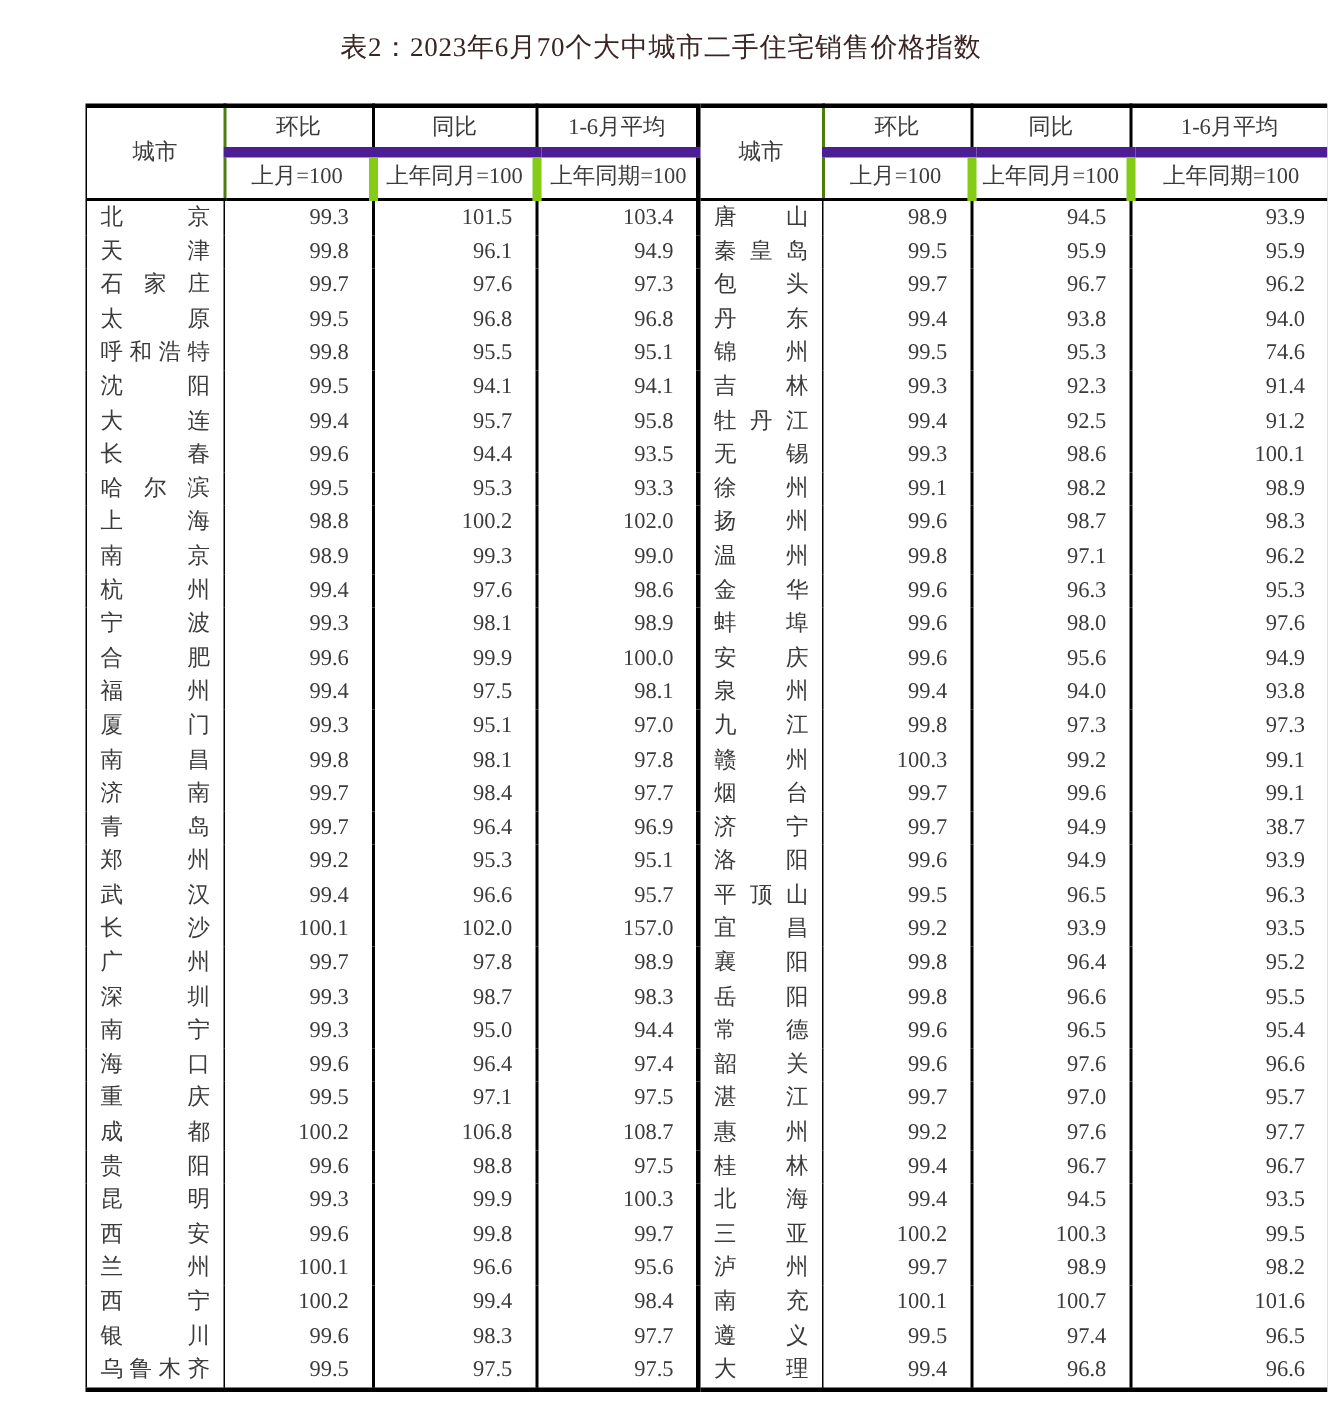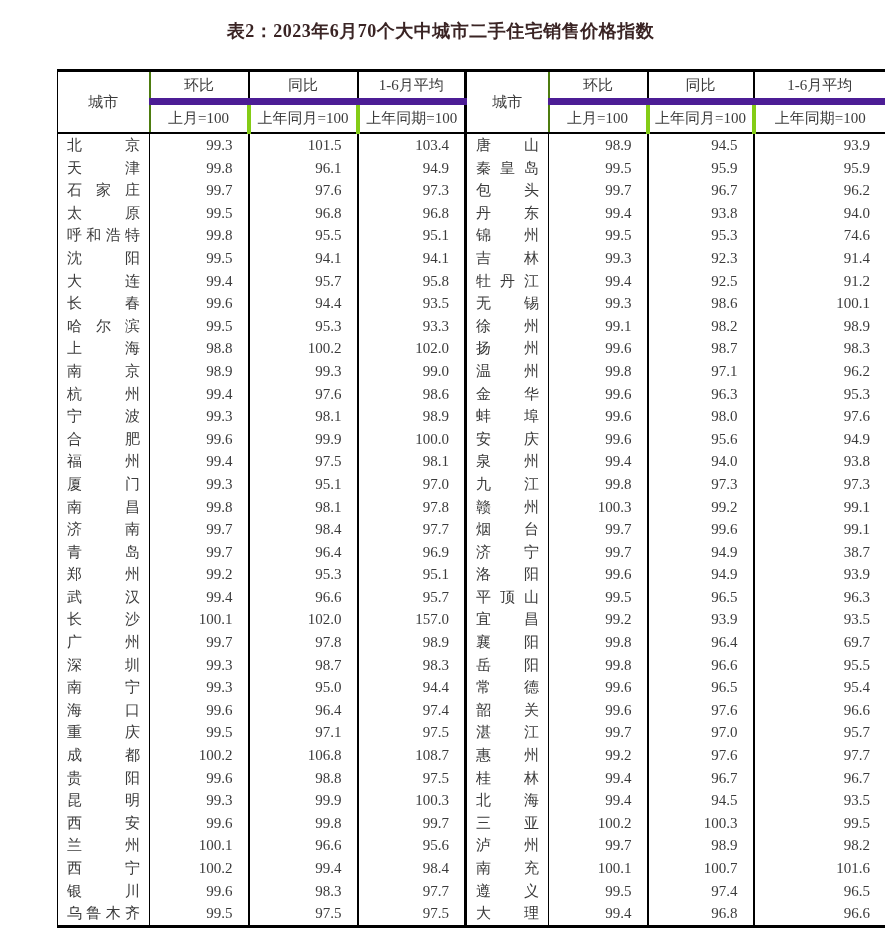--- a/index.html
+++ b/index.html
@@ -14,21 +14,21 @@
     background: #ffffff;
     overflow: hidden;
     font-family: "Liberation Serif", "DejaVu Serif", serif;
     color: #3b3b3b;
   }
   .title {
     margin: 19px 4px 0 0;
     text-align: center;
     font-size: 18px;
     line-height: 24px;
-    font-weight: bold;
+    font-weight: normal;
     color: #3a2424;
     letter-spacing: 0.5px;
   }
   table.data-table {
     margin: 26px 0 0 57px;
     width: 828px;
     table-layout: fixed;
     border-collapse: collapse;
     border-top: 3px solid #000;
     border-bottom: 3px solid #000;
@@ -46,21 +46,21 @@
   .data-table thead tr.h2 th { height: 27px; line-height: 27px; }
   .data-table th.city-h {
     border-right: 2px solid #4d7c0f;
     border-bottom: 2px solid #000;
   }
   .data-table th.grp {
     border-right: 2px solid #000;
     border-bottom: 7px solid #4c1d95;
   }
   .data-table th.base {
-    border-right: 4px solid #84cc16;
+    border-right: 6px solid #84cc16;
     border-bottom: 2px solid #000;
   }
   .data-table th.mid { border-right: 3px solid #000; }
   .data-table th.last { border-right: none; }
   .data-table td {
     height: 22.6px;
     line-height: 22.6px;
     padding: 0;
     overflow: hidden;
     white-space: nowrap;
@@ -338,21 +338,21 @@
           <td class="num last">93.5</td>
         </tr>
         <tr>
           <td class="city">广州</td>
           <td class="num">99.7</td>
           <td class="num">97.8</td>
           <td class="num mid">98.9</td>
           <td class="city">襄阳</td>
           <td class="num">99.8</td>
           <td class="num">96.4</td>
-          <td class="num last">69.7</td>
+          <td class="num last">95.2</td>
         </tr>
         <tr>
           <td class="city">深圳</td>
           <td class="num">99.3</td>
           <td class="num">98.7</td>
           <td class="num mid">98.3</td>
           <td class="city">岳阳</td>
           <td class="num">99.8</td>
           <td class="num">96.6</td>
           <td class="num last">95.5</td>

